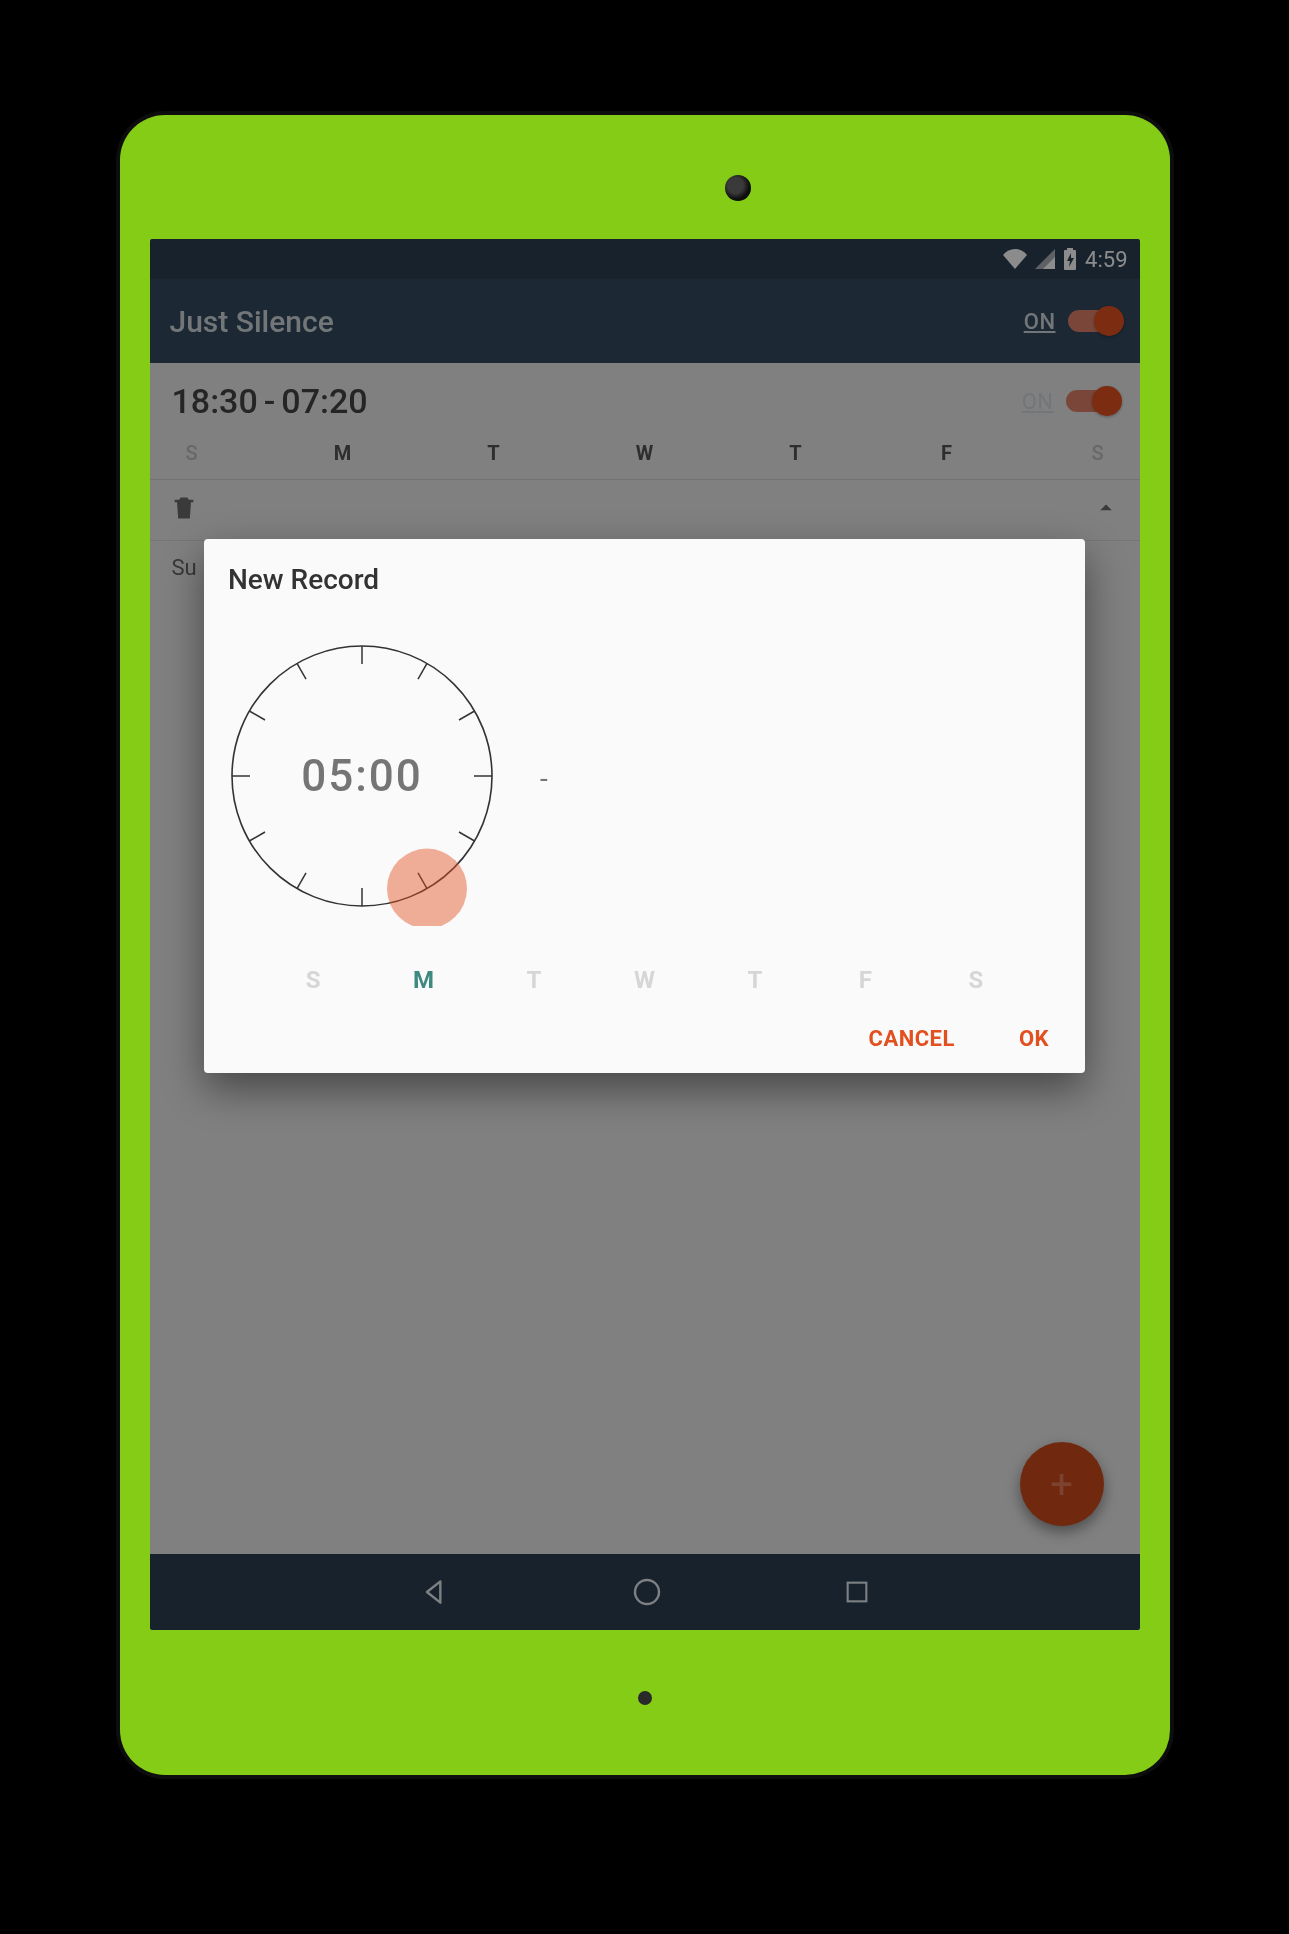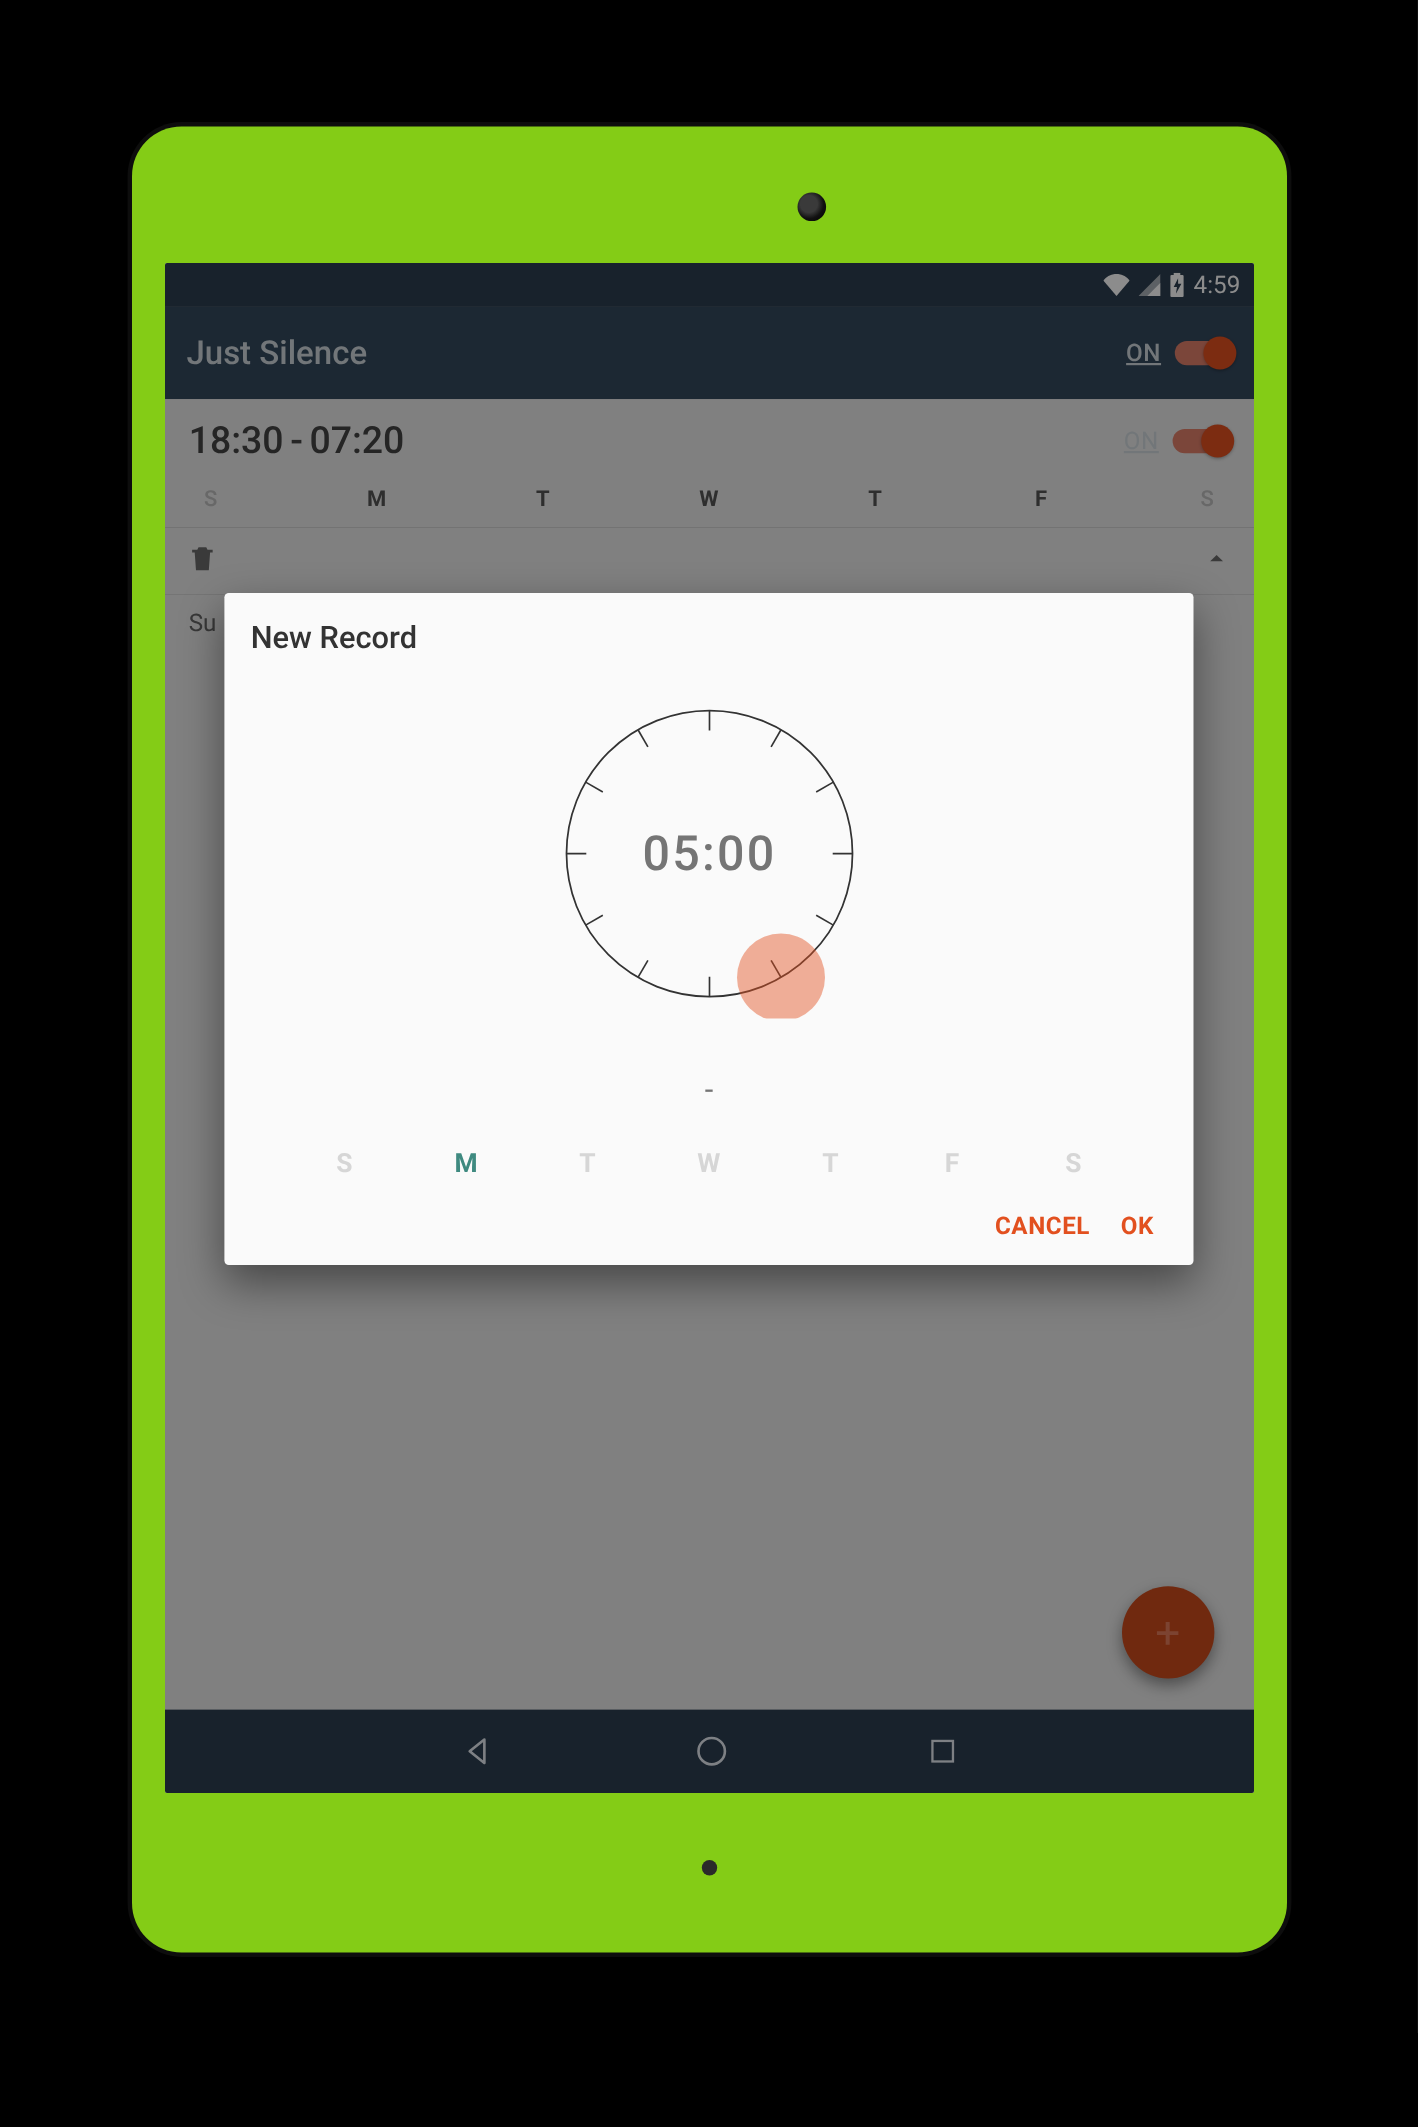--- a/index.html
+++ b/index.html
@@ -217,24 +217,23 @@
   }
   .dialog .title {
     font-size: 28px;
     color: #333;
     font-weight: 500;
     padding: 0 28px 20px 24px;
   }
   .clocks {
     display: flex;
     align-items: center;
-    justify-content: flex-end;
-    gap: 44px;
+    justify-content: flex-start;
+    gap: 28px;
     padding: 10px 8px 16px 8px;
-    flex-direction: column;
   }
   .dash {
     font-size: 28px;
     color: #757575;
   }
   .clock-wrap {
     width: 300px;
     text-align: center;
   }
   .clock-svg { width: 300px; height: 300px; }
@@ -257,21 +256,21 @@
     font-weight: 700;
     color: #d6d6d6;
     width: 36px;
     text-align: center;
   }
   .dday.active { color: #3f8a80; }
 
   .dialog-actions {
     display: flex;
     justify-content: flex-end;
-    gap: 28px;
+    gap: 64px;
     padding: 24px 36px 8px 0;
     text-align: right;
   }
   .dlg-btn {
     font-size: 22px;
     font-weight: 700;
     color: #e2501f;
     letter-spacing: .5px;
   }
 </style>

